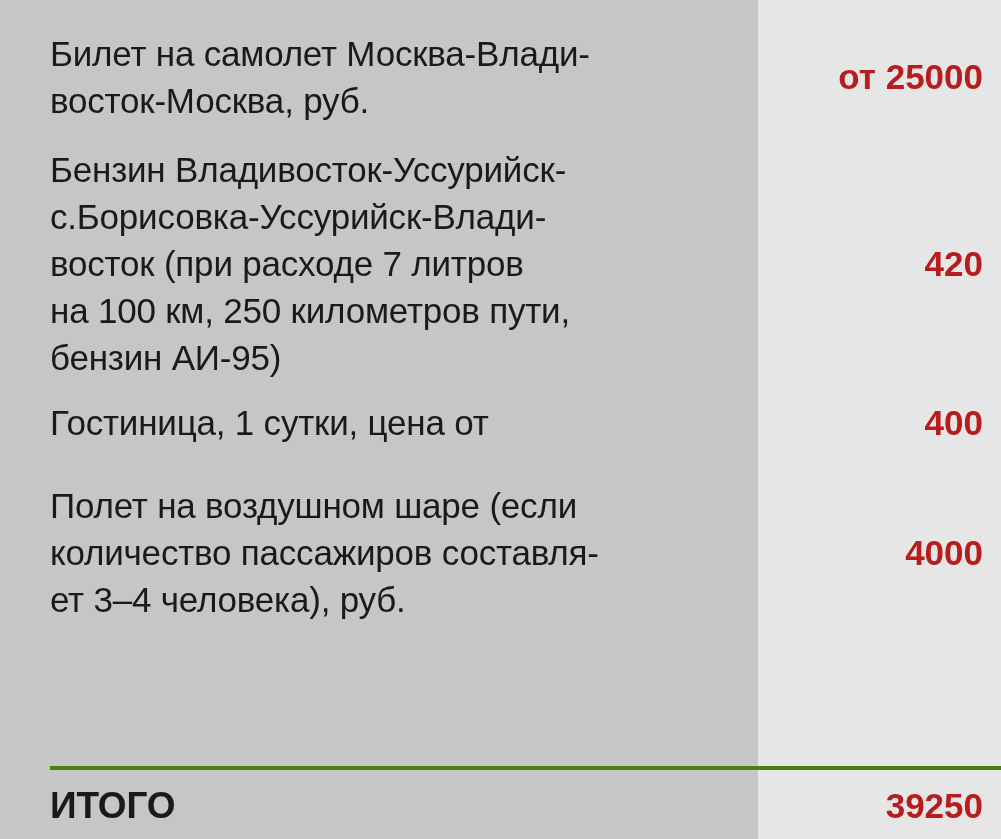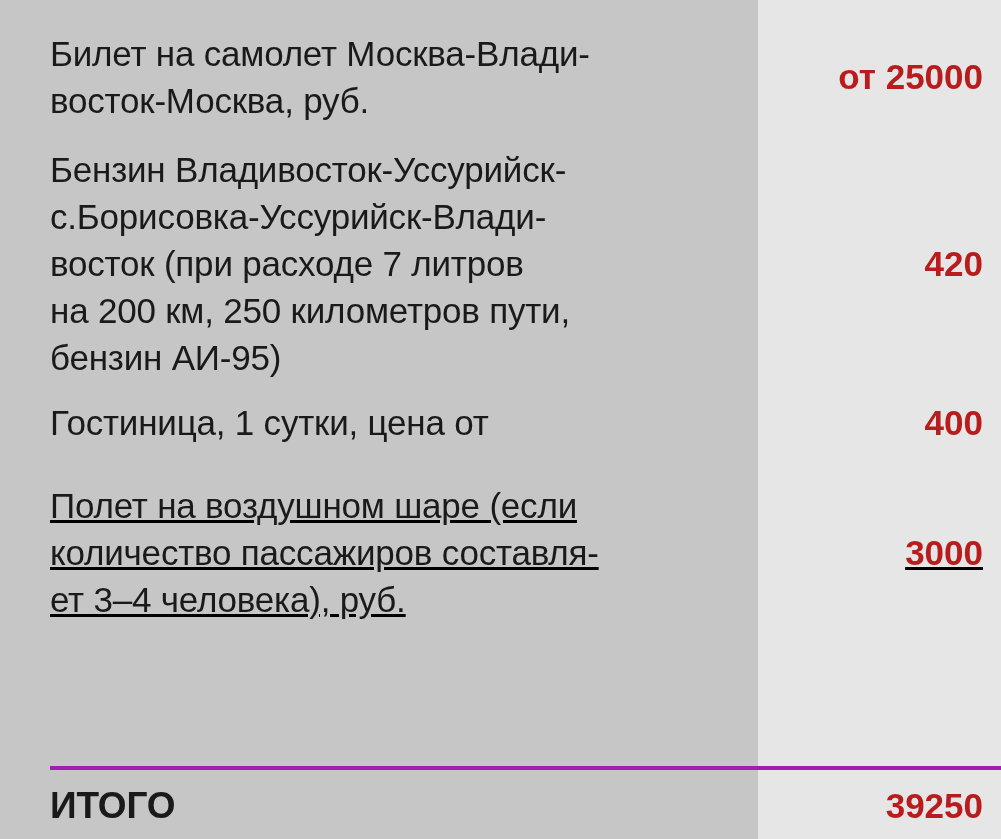--- a/index.html
+++ b/index.html
@@ -69,24 +69,24 @@
     color: #b91c1c;
     font-size: 35px;
     font-weight: bold;
     line-height: 44px;
     white-space: nowrap;
   }
   .row-ticket { padding-bottom: 22px; }
   .row-fuel { padding-bottom: 18px; }
   .row-hotel { padding-bottom: 16px; gap: 20px; }
   .row-food { padding-bottom: 20px; }
-  .row-balloon { padding-bottom: 6px; text-decoration: underline; }
+  .row-balloon { padding-bottom: 6px; }
 
   .row-total {
-    border-top: 4px solid #a21caf;
+    border-top: 4px solid #4d7c0f;
     margin-left: 50px;
     width: 951px;
     padding-top: 12px;
   }
   .row-total .label {
     width: 708px;
     padding-left: 0;
     font-weight: bold;
     font-size: 37px;
     text-transform: uppercase;
@@ -108,38 +108,38 @@
     <div class="row row-ticket">
       <div class="label">Билет на самолет Москва-Влади-
 восток-Москва, руб.</div>
       <div class="value">от 25000</div>
     </div>
 
     <div class="row row-fuel">
       <div class="label">Бензин Владивосток-Уссурийск-
 с.Борисовка-Уссурийск-Влади-
 восток (при расходе 7 литров
-на 200 км, 250 километров пути,
+на 100 км, 250 километров пути,
 бензин АИ-95)</div>
       <div class="value">420</div>
     </div>
 
     <div class="row row-hotel">
       <div class="label">Гостиница, 1 сутки, цена от</div>
       <div class="value">400</div>
     </div>
 
     <div class="row row-food">
     </div>
 
     <div class="row row-balloon">
       <div class="label">Полет на воздушном шаре (если
 количество пассажиров составля-
 ет 3–4 человека), руб.</div>
-      <div class="value">3000</div>
+      <div class="value">4000</div>
     </div>
 
     <div class="spacer"></div>
 
     <div class="row row-total">
       <div class="label">Итого</div>
       <div class="value">39250</div>
     </div>
 
   </div>

